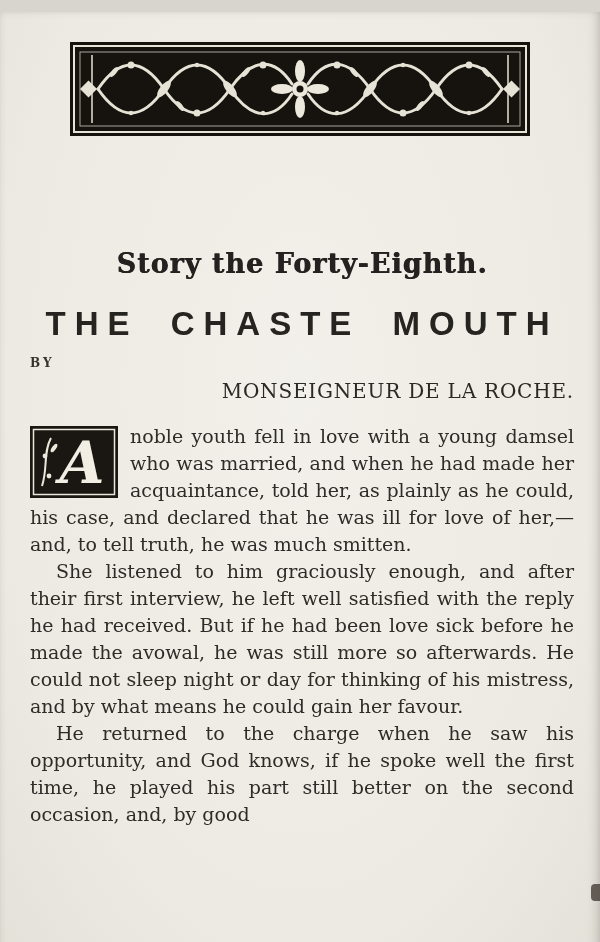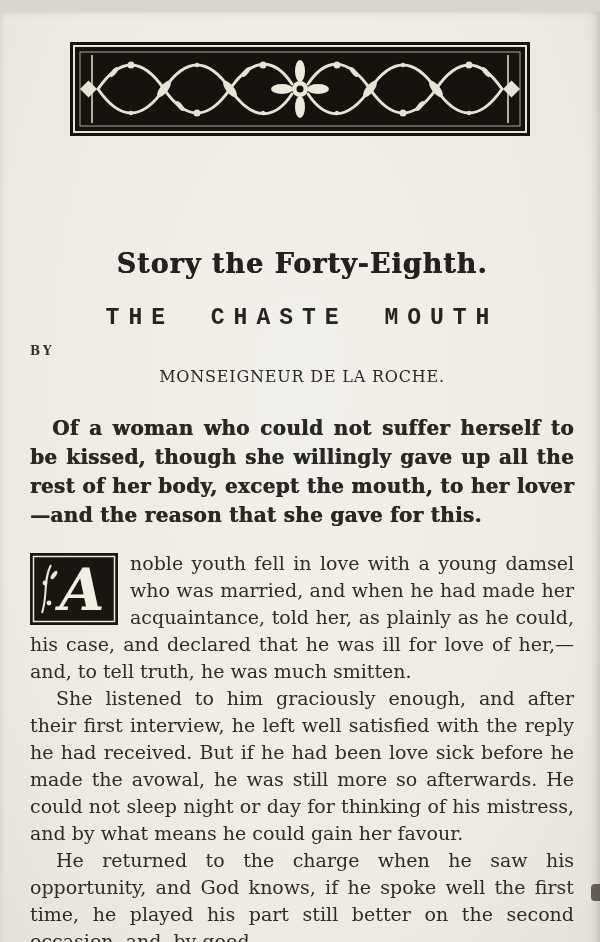--- a/index.html
+++ b/index.html
@@ -32,39 +32,39 @@
     text-align: center;
     font-size: 27px;
     font-weight: 700;
     letter-spacing: 1px;
     color: #242220;
     text-shadow: 0.6px 0 0 #242220;
   }
   .main-title {
     margin: 26px 0 0 0;
     text-align: center;
-    font-family: Liberation Mono, monospace;
-    font-size: 23px;
+    font-family: Liberation Sans, sans-serif;
+    font-size: 33px;
     font-weight: 700;
     letter-spacing: 9px;
     word-spacing: 14px;
     color: #262420;
   }
   .byline {
     margin: 13px 0 0 0;
     text-align: left;
     font-size: 12px;
     font-weight: 700;
     letter-spacing: 3px;
     color: #35322c;
   }
   .author {
     margin: 9px 0 0 0;
-    text-align: center;
-    font-size: 16px;
+    text-align: right;
+    font-size: 20px;
     letter-spacing: 0.8px;
     color: #2b2925;
   }
   .argument {
     margin: 28px 0 0 0;
     font-size: 20px;
     font-weight: 700;
     line-height: 29px;
     text-align: justify;
     text-indent: 22px;
@@ -149,21 +149,20 @@
   <div class="content">
 
     <h2 class="story-number">Story the Forty-Eighth.</h2>
 
     <h1 class="main-title">THE CHASTE MOUTH</h1>
 
     <div class="byline">BY</div>
 
     <div class="author">MONSEIGNEUR DE LA ROCHE.</div>
 
-    <p class="argument">Of a woman who could not suffer herself to be kissed, though she willingly gave up all the rest of her body, except the mouth, to her lover—and the reason that she gave for this.</p>
 
     <div class="body-text">
 
       <p>
         <span class="drop-cap">
           <svg width="88" height="72" viewBox="0 0 88 72" aria-hidden="true">
             <rect width="88" height="72" fill="#1a1712"></rect>
             <rect x="3.5" y="3.5" width="81" height="65" fill="none" stroke="#ece7db" stroke-width="1.5"></rect>
             <path d="M12 60 C 18 42 13 26 21 12" stroke="#ece7db" stroke-width="2" fill="none"></path>
             <circle cx="15" cy="30" r="2.4" fill="#ece7db"></circle>

